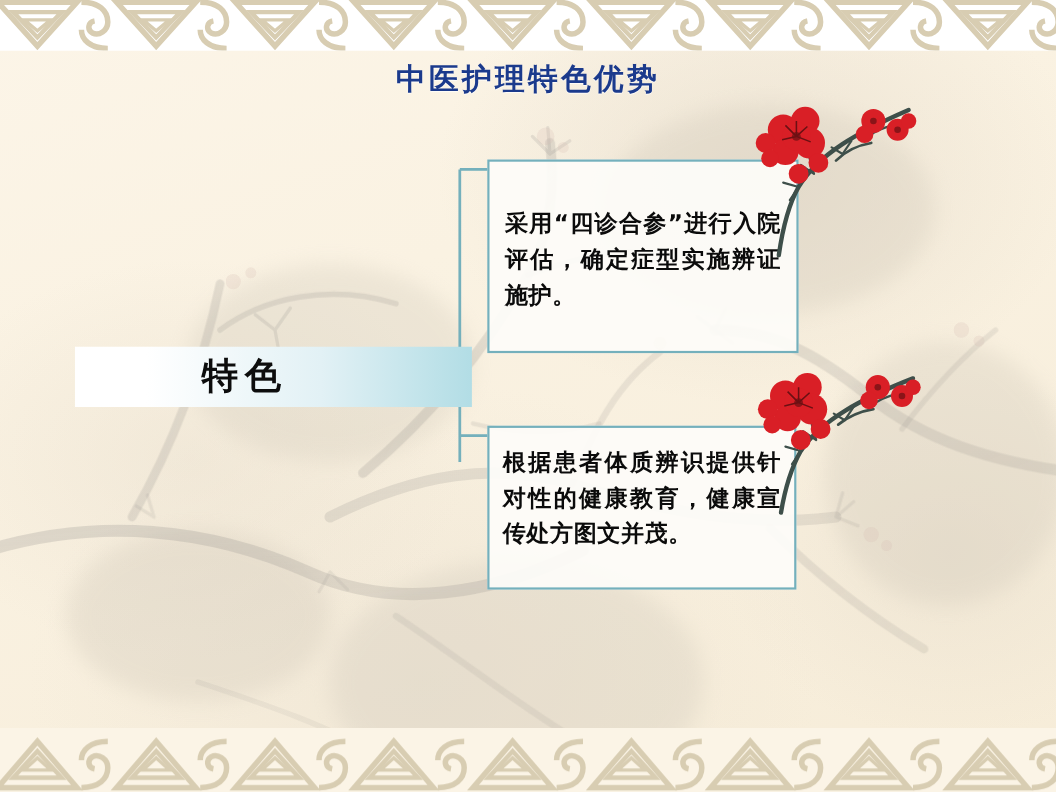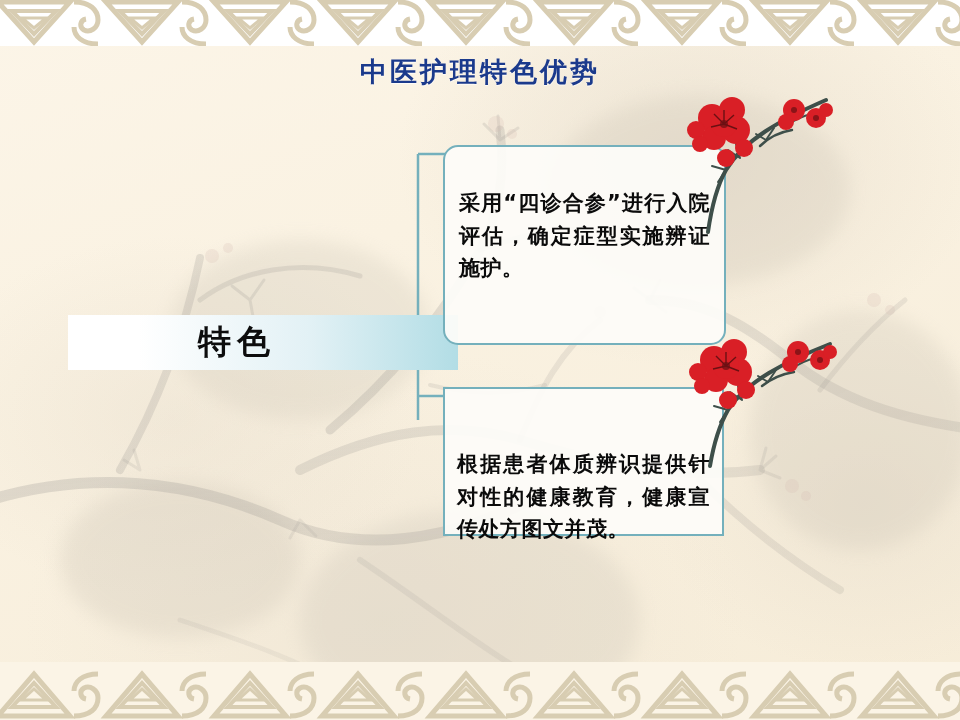--- a/index.html
+++ b/index.html
@@ -55,21 +55,21 @@
     text-shadow: 0 1px 1px rgba(255,255,255,0.8);
   }
 
   
   .connector { position: absolute; left: 390px; top: 130px; }
 
   
   .label-box {
     position: absolute;
     left: 68px; top: 315px;
-    width: 390px; height: 55px;
+    width: 361px; height: 55px;
     background: linear-gradient(to right, #ffffff 0%, #ffffff 18%, #e2f1f5 62%, #b2dde5 100%);
     display: flex;
     align-items: center;
     justify-content: center;
   }
   .label-box .label-text {
     font-size: 33px;
     font-weight: bold;
     color: #0d0d0d;
     letter-spacing: 6px;
@@ -84,24 +84,24 @@
     box-sizing: border-box;
   }
   .text-box .body {
     font-size: 21px;
     line-height: 1.55;
     color: #0b0b0b;
     font-weight: bold;
     letter-spacing: 0.5px;
     text-align: justify;
   }
-  #box-top { left: 443px; top: 145px; width: 283px; height: 200px; border-radius: 15px; }
+  #box-top { left: 443px; top: 145px; width: 283px; height: 176px; }
   #box-top .body { padding: 40px 14px 0 14px; }
   #box-bottom { left: 443px; top: 387px; width: 281px; height: 149px; }
-  #box-bottom .body { padding: 15px 12px 0 12px; margin-top: 44px; }
+  #box-bottom .body { padding: 15px 12px 0 12px; }
 
   
   .blossom { position: absolute; }
   #blossom-top { left: 640px; top: 84px; }
   #blossom-bottom { left: 648px; top: 330px; }
 </style>
 </head>
 <body>
 
 <div id="slide">

